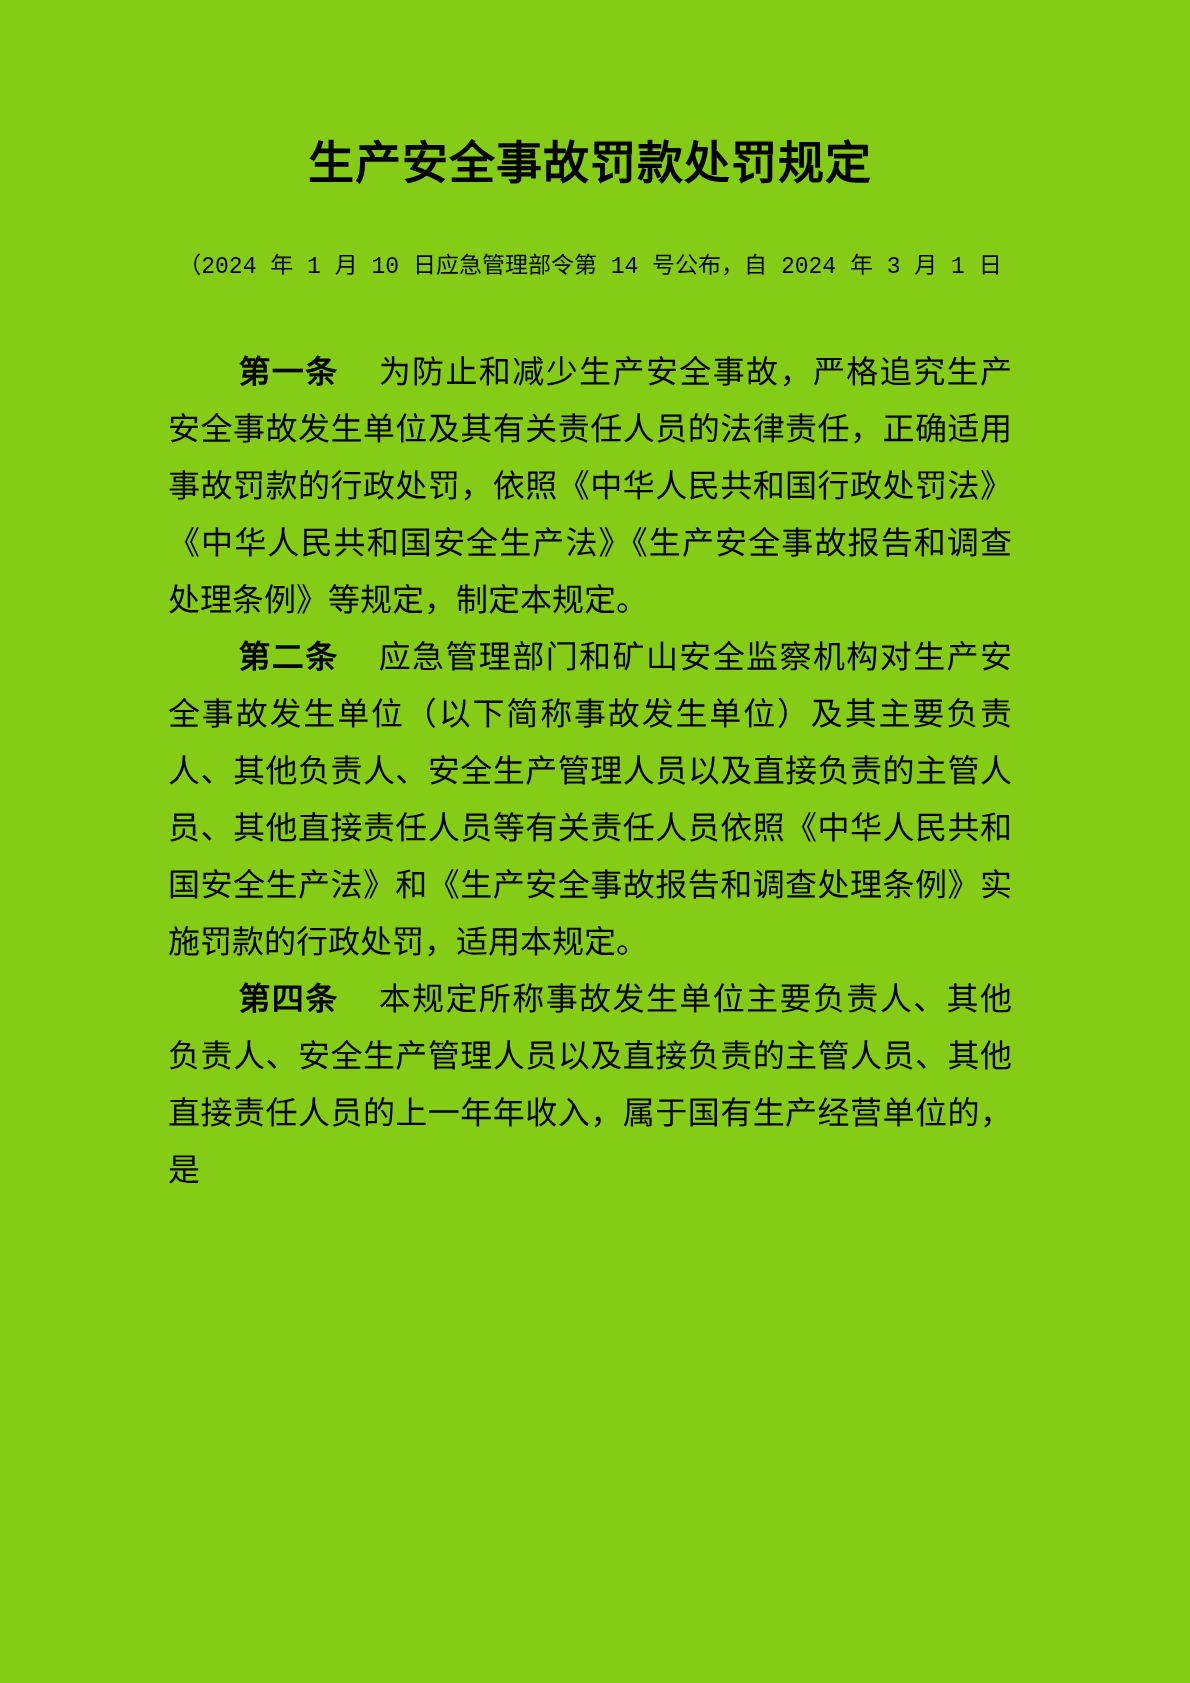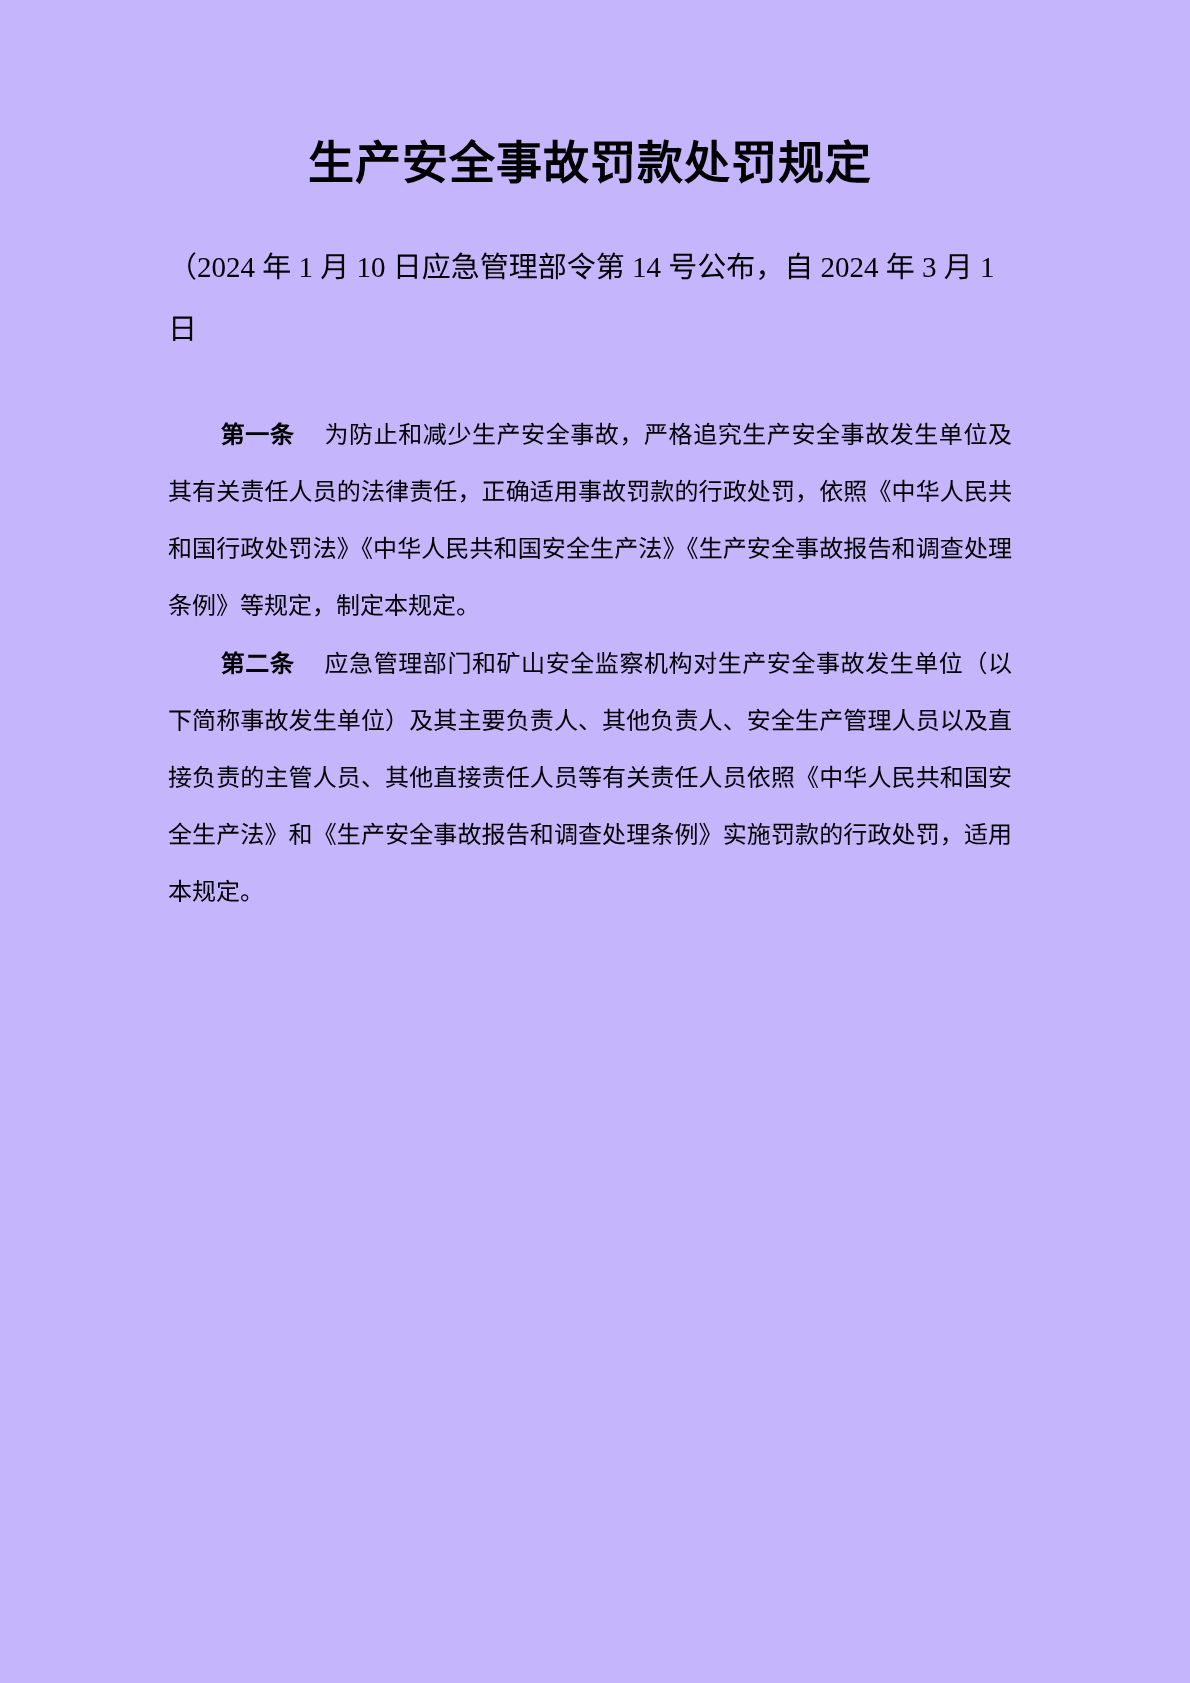--- a/index.html
+++ b/index.html
@@ -12,41 +12,43 @@
     height: 1683px;
     overflow: hidden;
     color: #000000;
     font-family: "Liberation Serif", "DejaVu Serif", serif;
   }
   .page {
     box-sizing: border-box;
     width: 1190px;
     height: 1683px;
     padding: 0 178px 0 168px;
-    background: #c4b5fd;
+    background: #84cc16;
   }
   .doc-title {
     margin: 0;
     padding-top: 128px;
     text-align: center;
     font-size: 46px;
     line-height: 72px;
     font-weight: bold;
     letter-spacing: 1px;
     font-family: "Liberation Serif", "DejaVu Serif", serif;
   }
   .doc-subtitle {
     margin-top: 36px;
-    font-size: 29px;
+    text-align: center;
+    font-size: 23px;
     line-height: 62px;
     font-weight: normal;
+    font-family: Liberation Mono, monospace;
   }
   .doc-body {
     margin-top: 46px;
-    font-size: 24px;
+    font-size: 32px;
     line-height: 57px;
     text-align: justify;
     text-justify: inter-ideograph;
   }
   .article {
     margin: 0;
     padding: 0;
     text-indent: 2.2em;
   }
   .art-label {
@@ -69,15 +71,16 @@
   </div>
 
   <div class="doc-body">
 
     <p class="article"><span class="art-label">第一条</span><span class="art-text">为防止和减少生产安全事故，严格追究生产安全事故发生单位及其有关责任人员的法律责任，正确适用事故罚款的行政处罚，依照《中华人民共和国行政处罚法》《中华人民共和国安全生产法》《生产安全事故报告和调查处理条例》等规定，制定本规定。</span></p>
 
     <p class="article"><span class="art-label">第二条</span><span class="art-text">应急管理部门和矿山安全监察机构对生产安全事故发生单位（以下简称事故发生单位）及其主要负责人、其他负责人、安全生产管理人员以及直接负责的主管人员、其他直接责任人员等有关责任人员依照《中华人民共和国安全生产法》和《生产安全事故报告和调查处理条例》实施罚款的行政处罚，适用本规定。</span></p>
 
 
 
+    <p class="article"><span class="art-label">第四条</span><span class="art-text">本规定所称事故发生单位主要负责人、其他负责人、安全生产管理人员以及直接负责的主管人员、其他直接责任人员的上一年年收入，属于国有生产经营单位的，是</span></p>
 
   </div>
 </div>
 
 </body></html>

